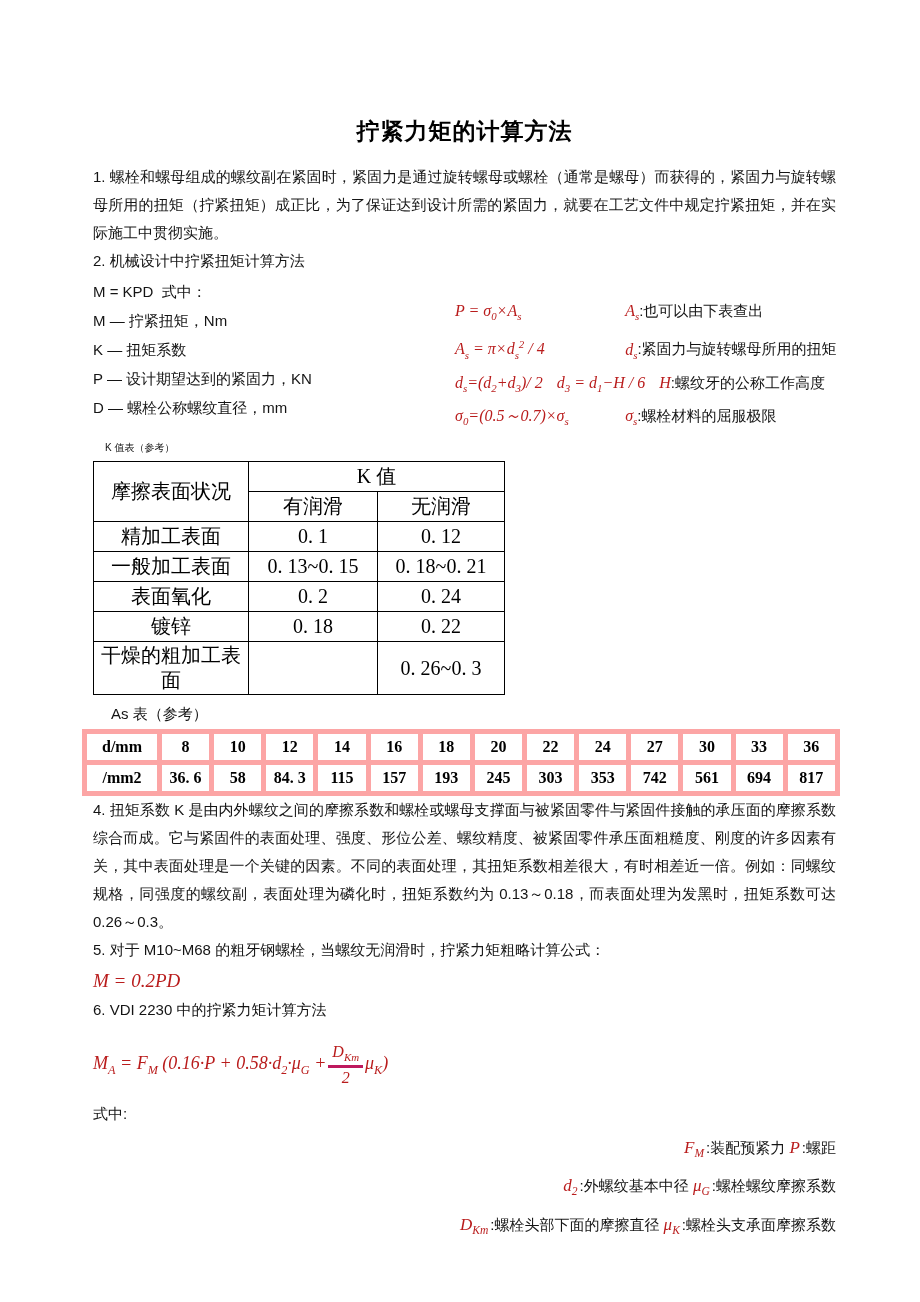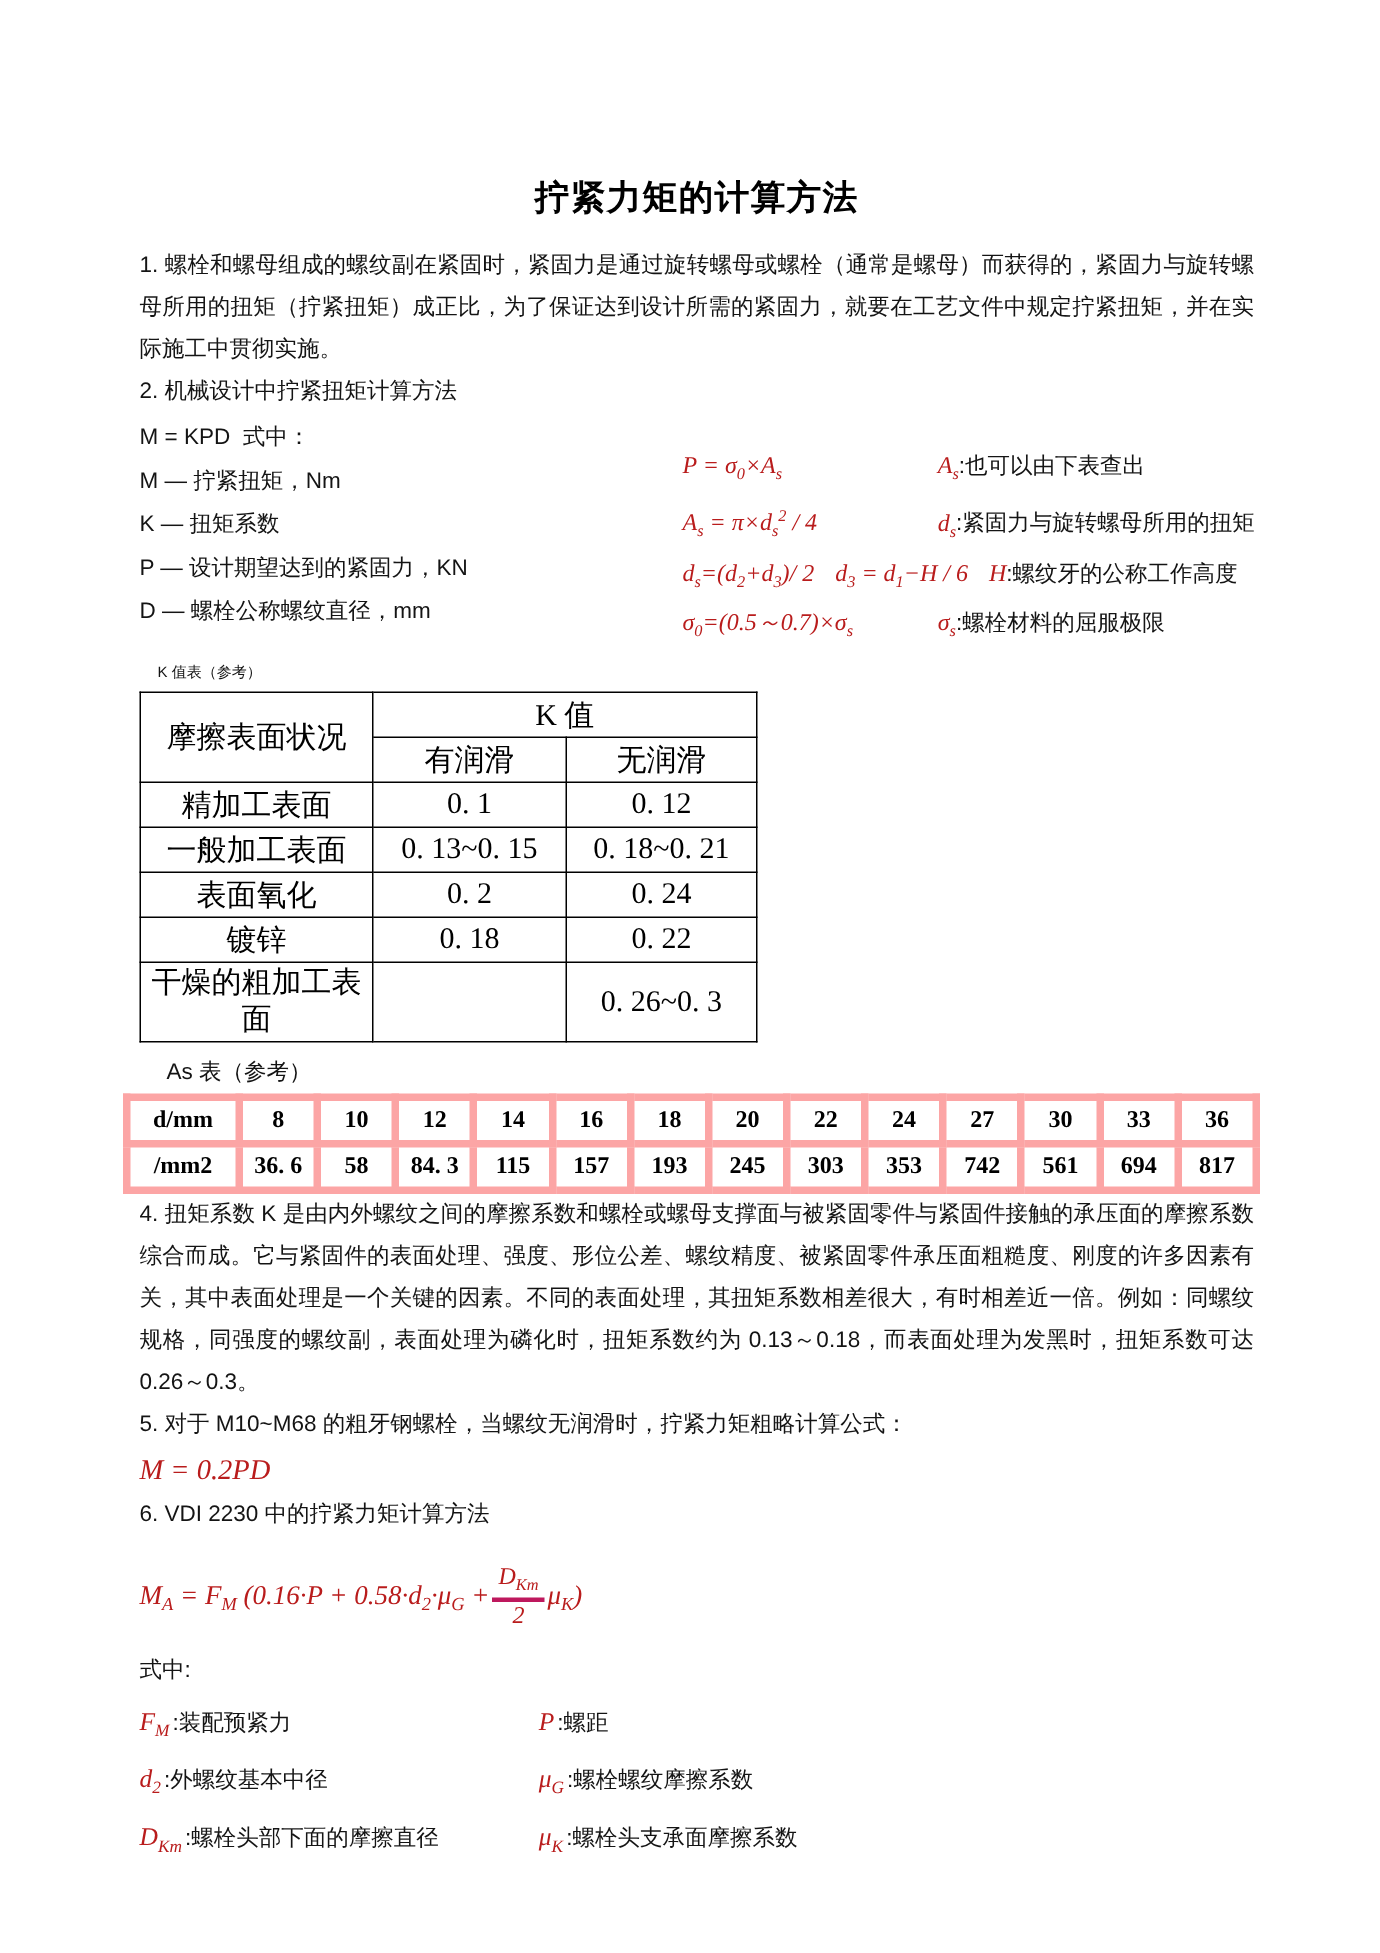--- a/index.html
+++ b/index.html
@@ -104,21 +104,21 @@
     margin:0 2px;
   }
   .frac .num {
     border-bottom:3px solid #be185d;
     padding:0 4px 1px 4px;
     font-size:16px;
   }
   .frac .den { padding-top:1px; font-size:16px; }
 
   .defs { margin-top:4px; }
-  .def-row { line-height:32px; font-size:15px; }
+  .def-row { line-height:32px; font-size:15px;text-align:right; }
   .def-left { display:inline-block; width:262px; }
   .def-var { font-size:17px; margin-right:2px; }
   .def-text { font-size:15px; }
 </style>
 </head>
 <body>
 
 <div class="page">
 
   <h1 class="title">拧紧力矩的计算方法</h1>

